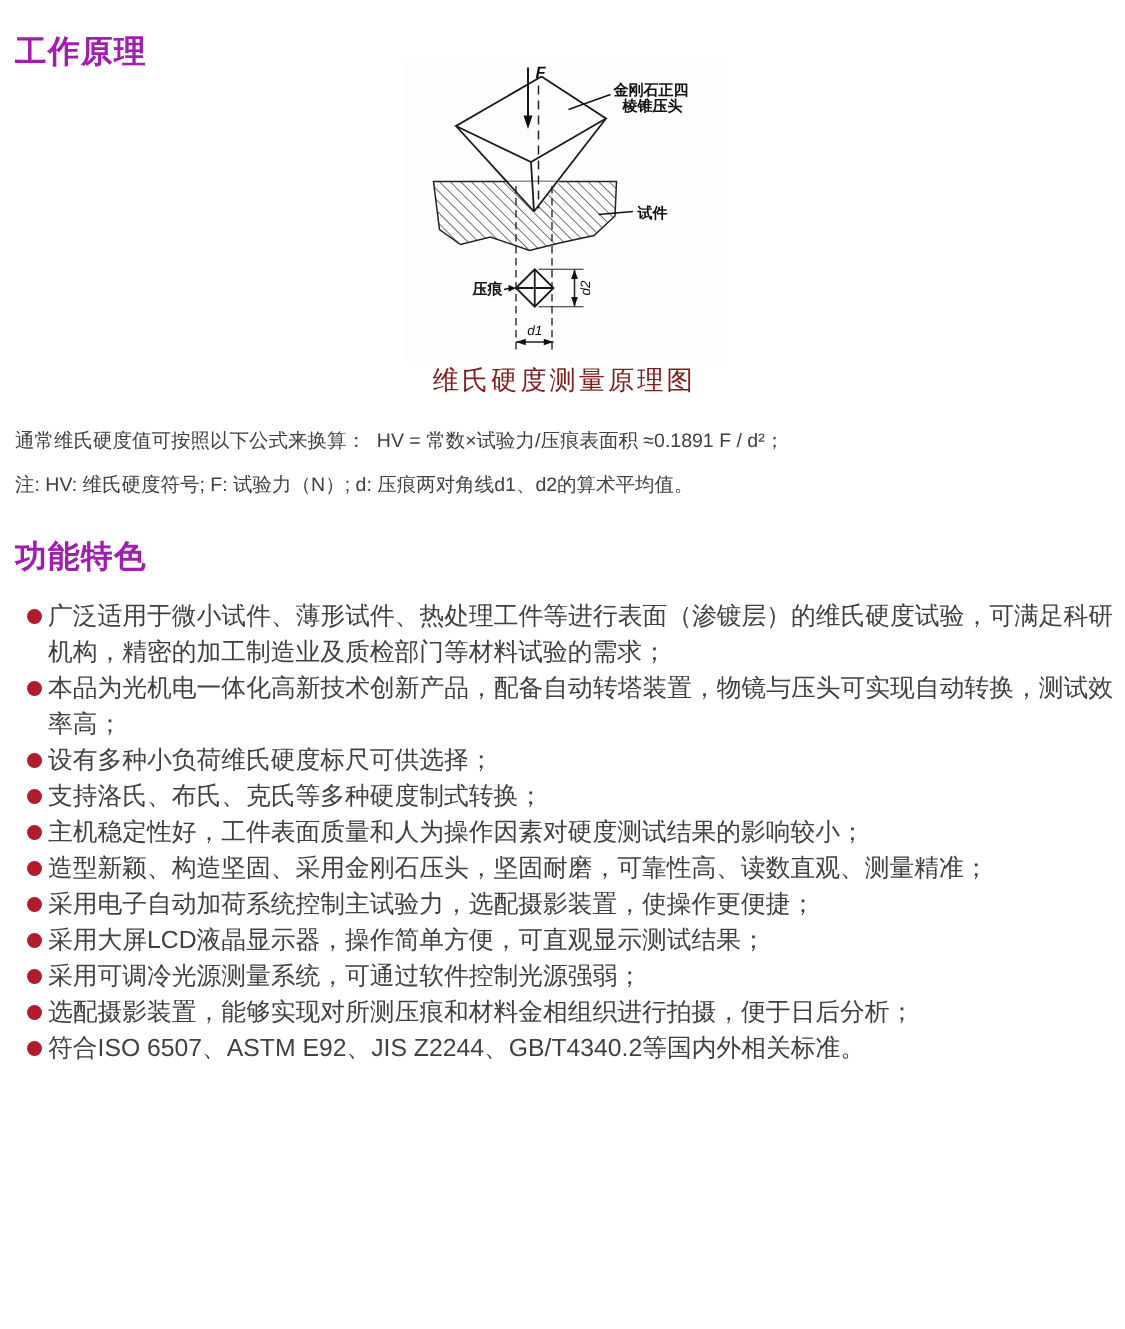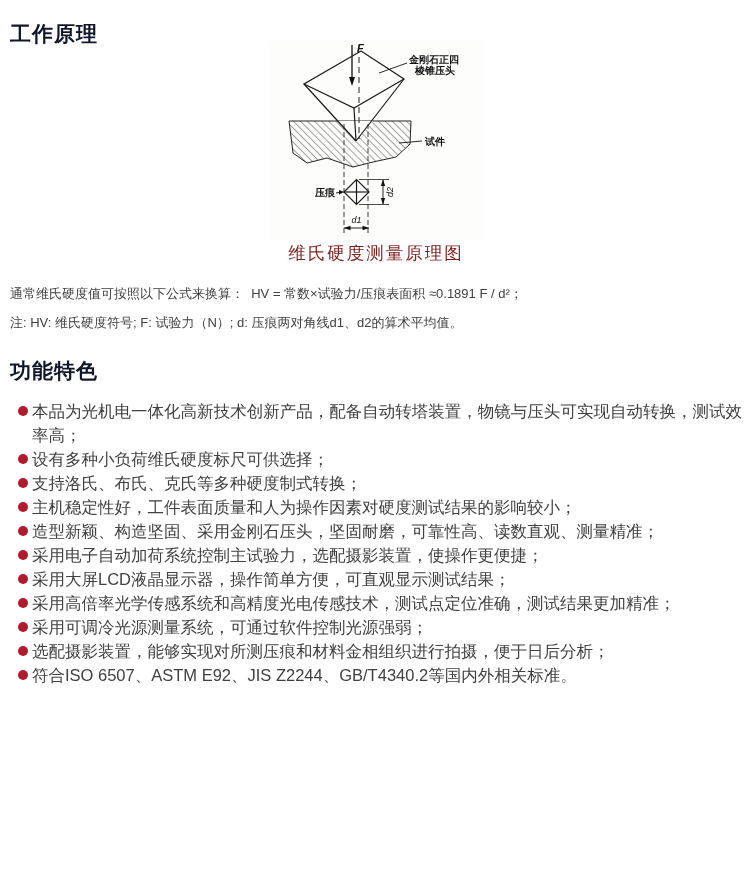--- a/index.html
+++ b/index.html
@@ -4,21 +4,21 @@
 <style>
   html,body{margin:0;padding:0;}
   body{
     width:750px;
     background:#ffffff;
     font-family:"Liberation Sans","DejaVu Sans",sans-serif;
     color:#404040;
   }
   .page{width:750px;min-height:886px;padding:0 8px 10px 10px;box-sizing:border-box;}
   .section-title{
-    color:#0f172a;
+    color:#a21caf;
     font-size:21px;
     font-weight:700;
     margin:20px 0 11px 0;
     letter-spacing:1px;
   }
   .section-title.second{}
   .intro{
     font-size:17px;
     line-height:24px;
     margin:0;
@@ -136,26 +136,26 @@
     </svg>
     <div class="fig-caption">维氏硬度测量原理图</div>
   </div>
 
   <p class="formula">通常维氏硬度值可按照以下公式来换算：  HV = 常数×试验力/压痕表面积 ≈0.1891 F / d²；</p>
   <p class="formula" style="margin-top:0;">注: HV: 维氏硬度符号; F: 试验力（N）; d: 压痕两对角线d1、d2的算术平均值。</p>
 
   <h2 class="section-title second">功能特色</h2>
 
   <ul class="features">
+    <li><span class="dot"></span><span>广泛适用于微小试件、薄形试件、热处理工件等进行表面（渗镀层）的维氏硬度试验，可满足科研机构，精密的加工制造业及质检部门等材料试验的需求；</span></li>
     <li><span class="dot"></span><span>本品为光机电一体化高新技术创新产品，配备自动转塔装置，物镜与压头可实现自动转换，测试效率高；</span></li>
     <li><span class="dot"></span><span>设有多种小负荷维氏硬度标尺可供选择；</span></li>
     <li><span class="dot"></span><span>支持洛氏、布氏、克氏等多种硬度制式转换；</span></li>
     <li><span class="dot"></span><span>主机稳定性好，工件表面质量和人为操作因素对硬度测试结果的影响较小；</span></li>
     <li><span class="dot"></span><span>造型新颖、构造坚固、采用金刚石压头，坚固耐磨，可靠性高、读数直观、测量精准；</span></li>
     <li><span class="dot"></span><span>采用电子自动加荷系统控制主试验力，选配摄影装置，使操作更便捷；</span></li>
     <li><span class="dot"></span><span>采用大屏LCD液晶显示器，操作简单方便，可直观显示测试结果；</span></li>
-    <li><span class="dot"></span><span>采用高倍率光学传感系统和高精度光电传感技术，测试点定位准确，测试结果更加精准；</span></li>
     <li><span class="dot"></span><span>采用可调冷光源测量系统，可通过软件控制光源强弱；</span></li>
     <li><span class="dot"></span><span>选配摄影装置，能够实现对所测压痕和材料金相组织进行拍摄，便于日后分析；</span></li>
     <li><span class="dot"></span><span>符合ISO 6507、ASTM E92、JIS Z2244、GB/T4340.2等国内外相关标准。</span></li>
   </ul>
 
 </div>
 
 </body></html>

